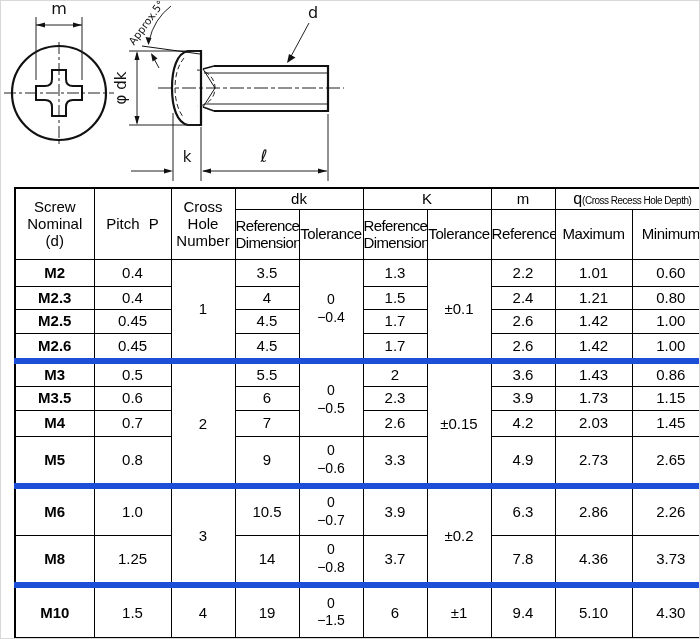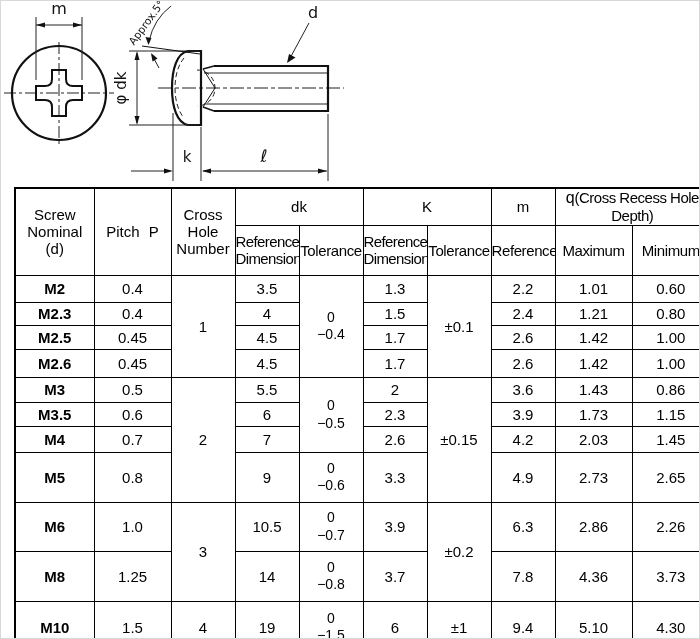--- a/index.html
+++ b/index.html
@@ -12,28 +12,28 @@
   table.spec{position:absolute;top:186px;left:13px;width:695px;
              border-collapse:collapse;table-layout:fixed;
              border:2px solid #000;border-bottom:3px solid #000;}
   .spec th,.spec td{border:1px solid #000;text-align:center;vertical-align:middle;
              padding:0;font-size:15px;line-height:1.15;overflow:hidden;}
   .spec th{font-weight:normal;}
   tr.hg{height:21px;} tr.hs{height:50px;}
   tr.r0{height:27px;} tr.r1{height:23px;} tr.r2{height:24px;} tr.r3{height:28px;padding-left:22px;}
   tr.r4{height:25px;} tr.r5{height:24px;} tr.r6{height:26px;} tr.r7{height:50px;}
   tr.r8{height:49px;padding-left:44px;} tr.r9{height:50px;} tr.r10{height:53px;}
-  tr.gsep td{border-top:1px solid #1d4ed8;}
+  tr.gsep td{border-top:6px solid #1d4ed8;}
   .mname{font-weight:bold;}
   .hdr-big{font-size:15px;line-height:1.18;}
   .pitchcell{word-spacing:5px;}
   .hdr-sub{font-weight:bold;font-size:13px;letter-spacing:-0.4px;}
   .hdr-refdim{font-weight:bold;font-size:11.5px;letter-spacing:-0.6px;line-height:1.12;}
   .grp{font-size:16px;}
-  .q-note{font-size:15px;letter-spacing:-0.5px;font-weight:normal;}
+  .q-note{font-size:10px;letter-spacing:-0.5px;font-weight:normal;}
   .tolcell span{display:block;font-size:14px;line-height:1.25;}
 </style>
 </head>
 <body>
 
 <div class="page">
 
   <svg class="diagram" width="700" height="186" viewBox="0 0 700 186">
 
     <g>

